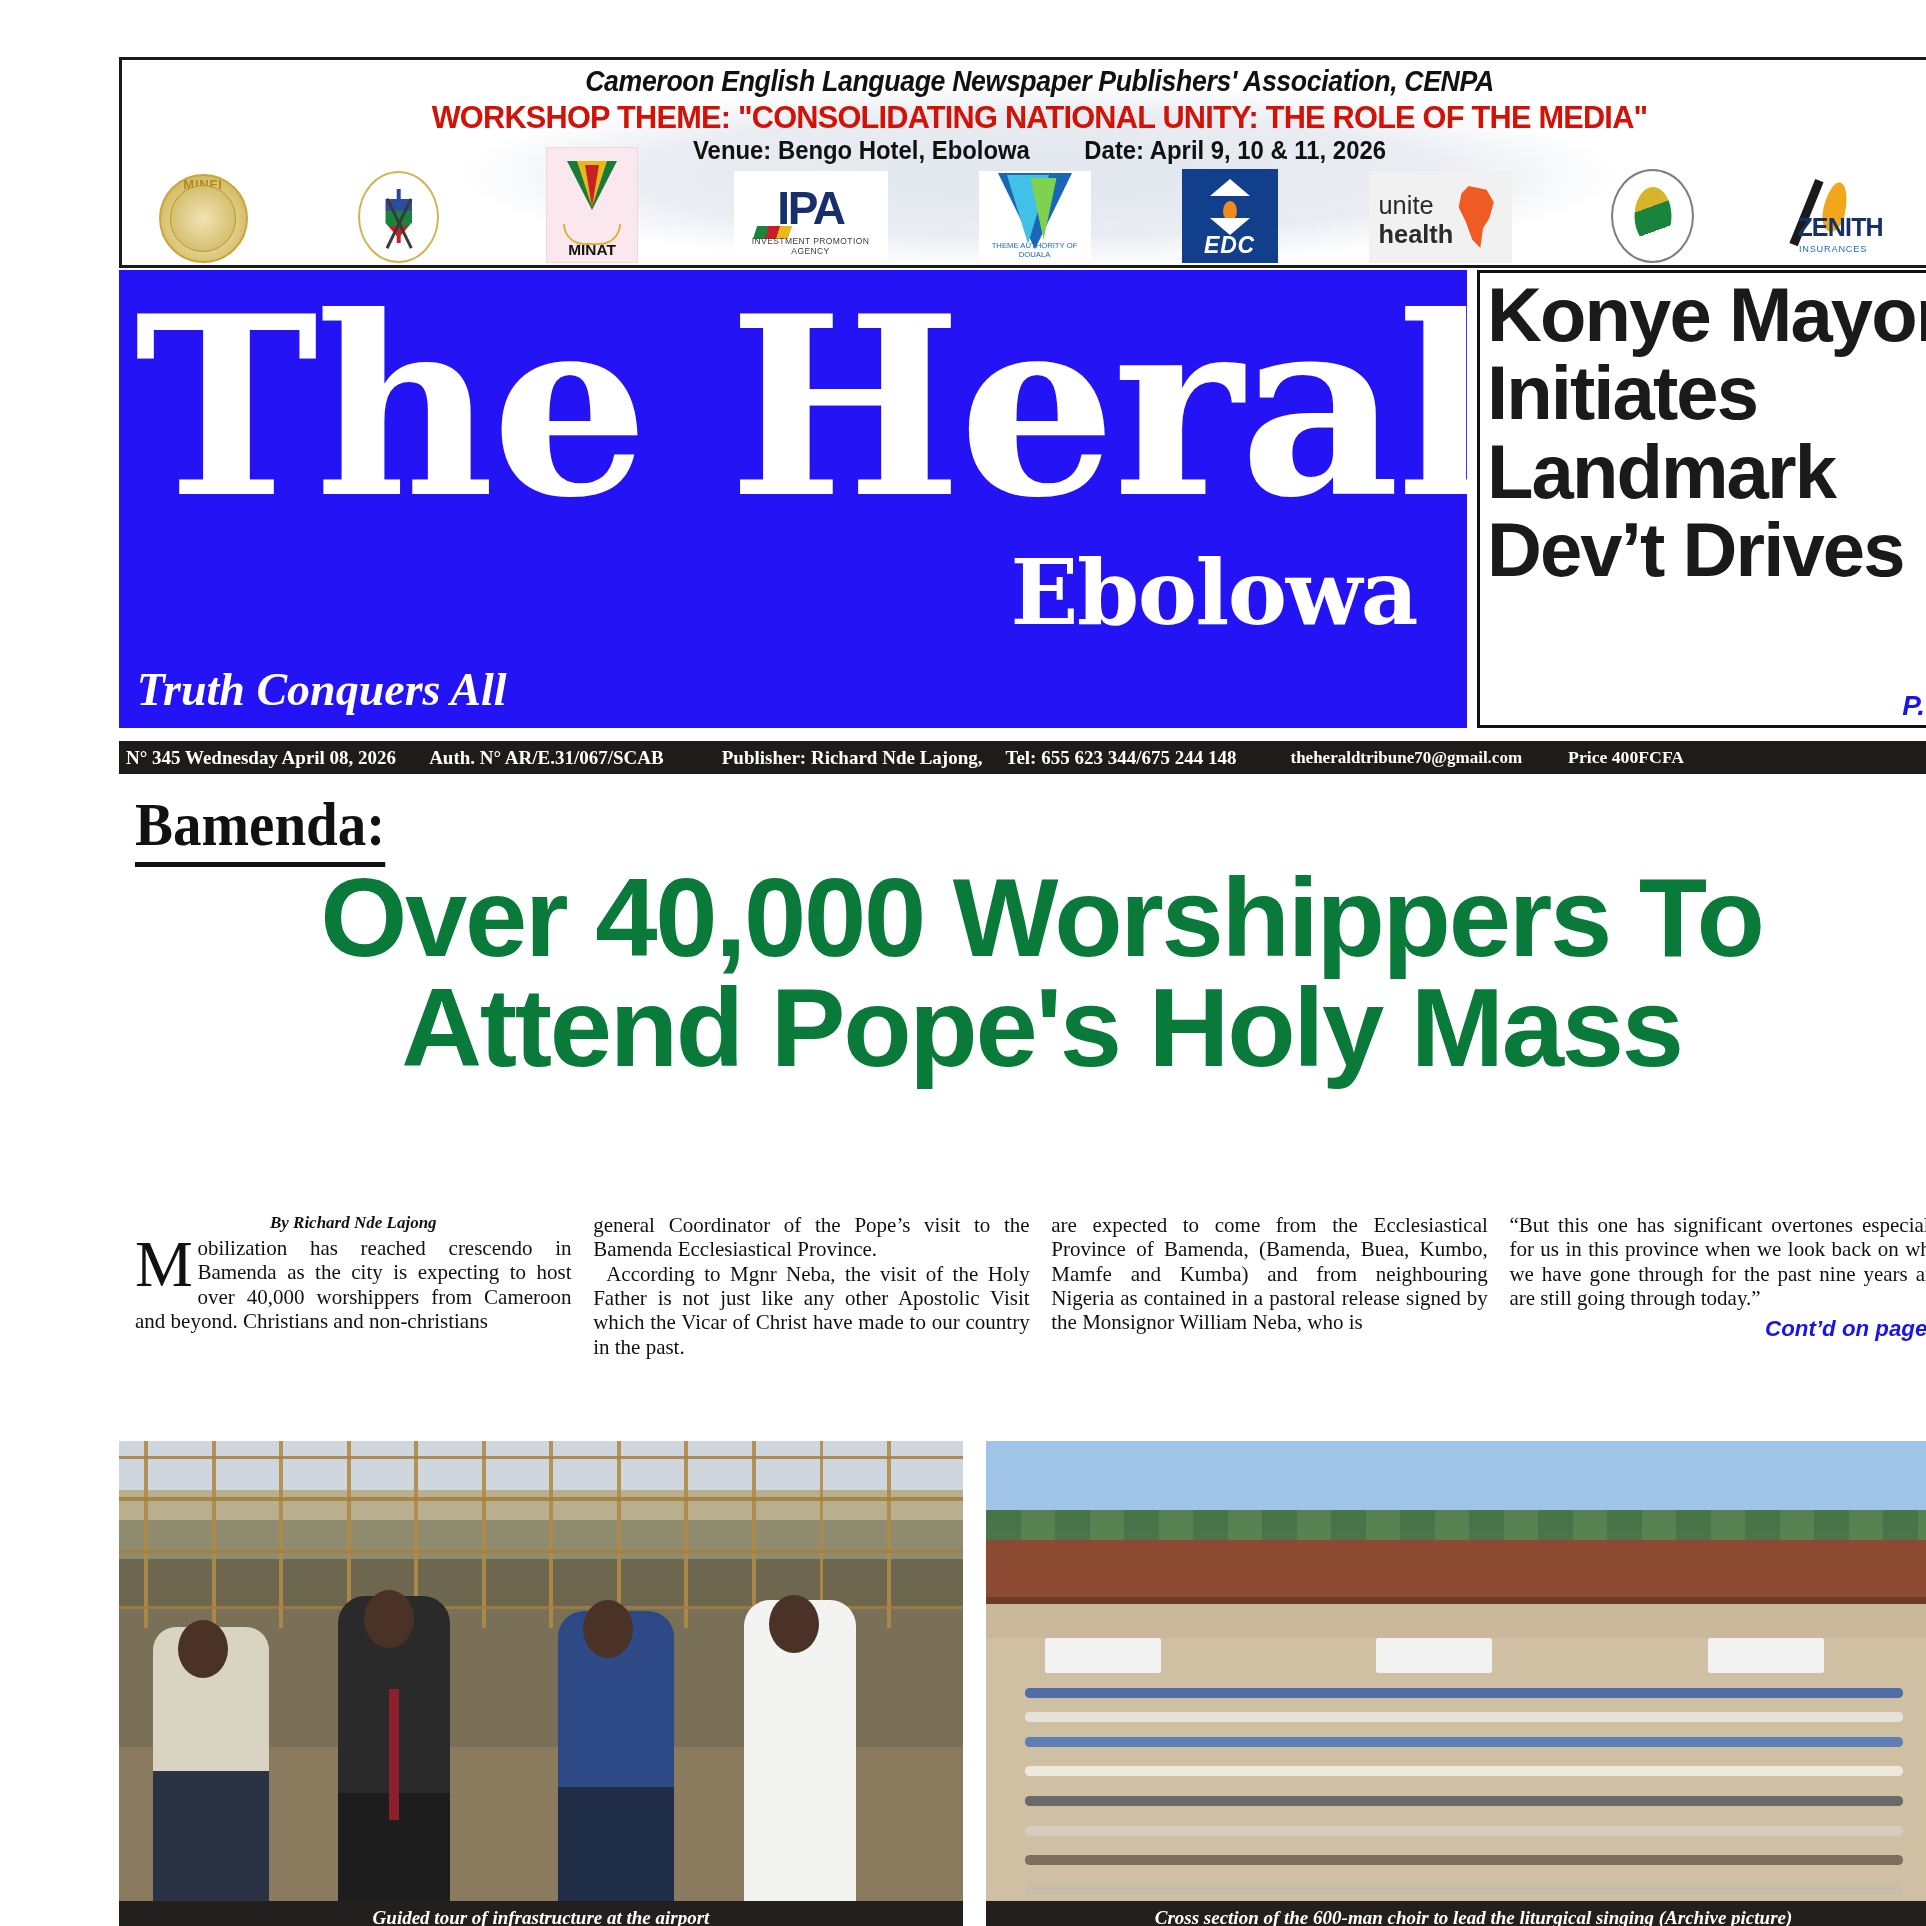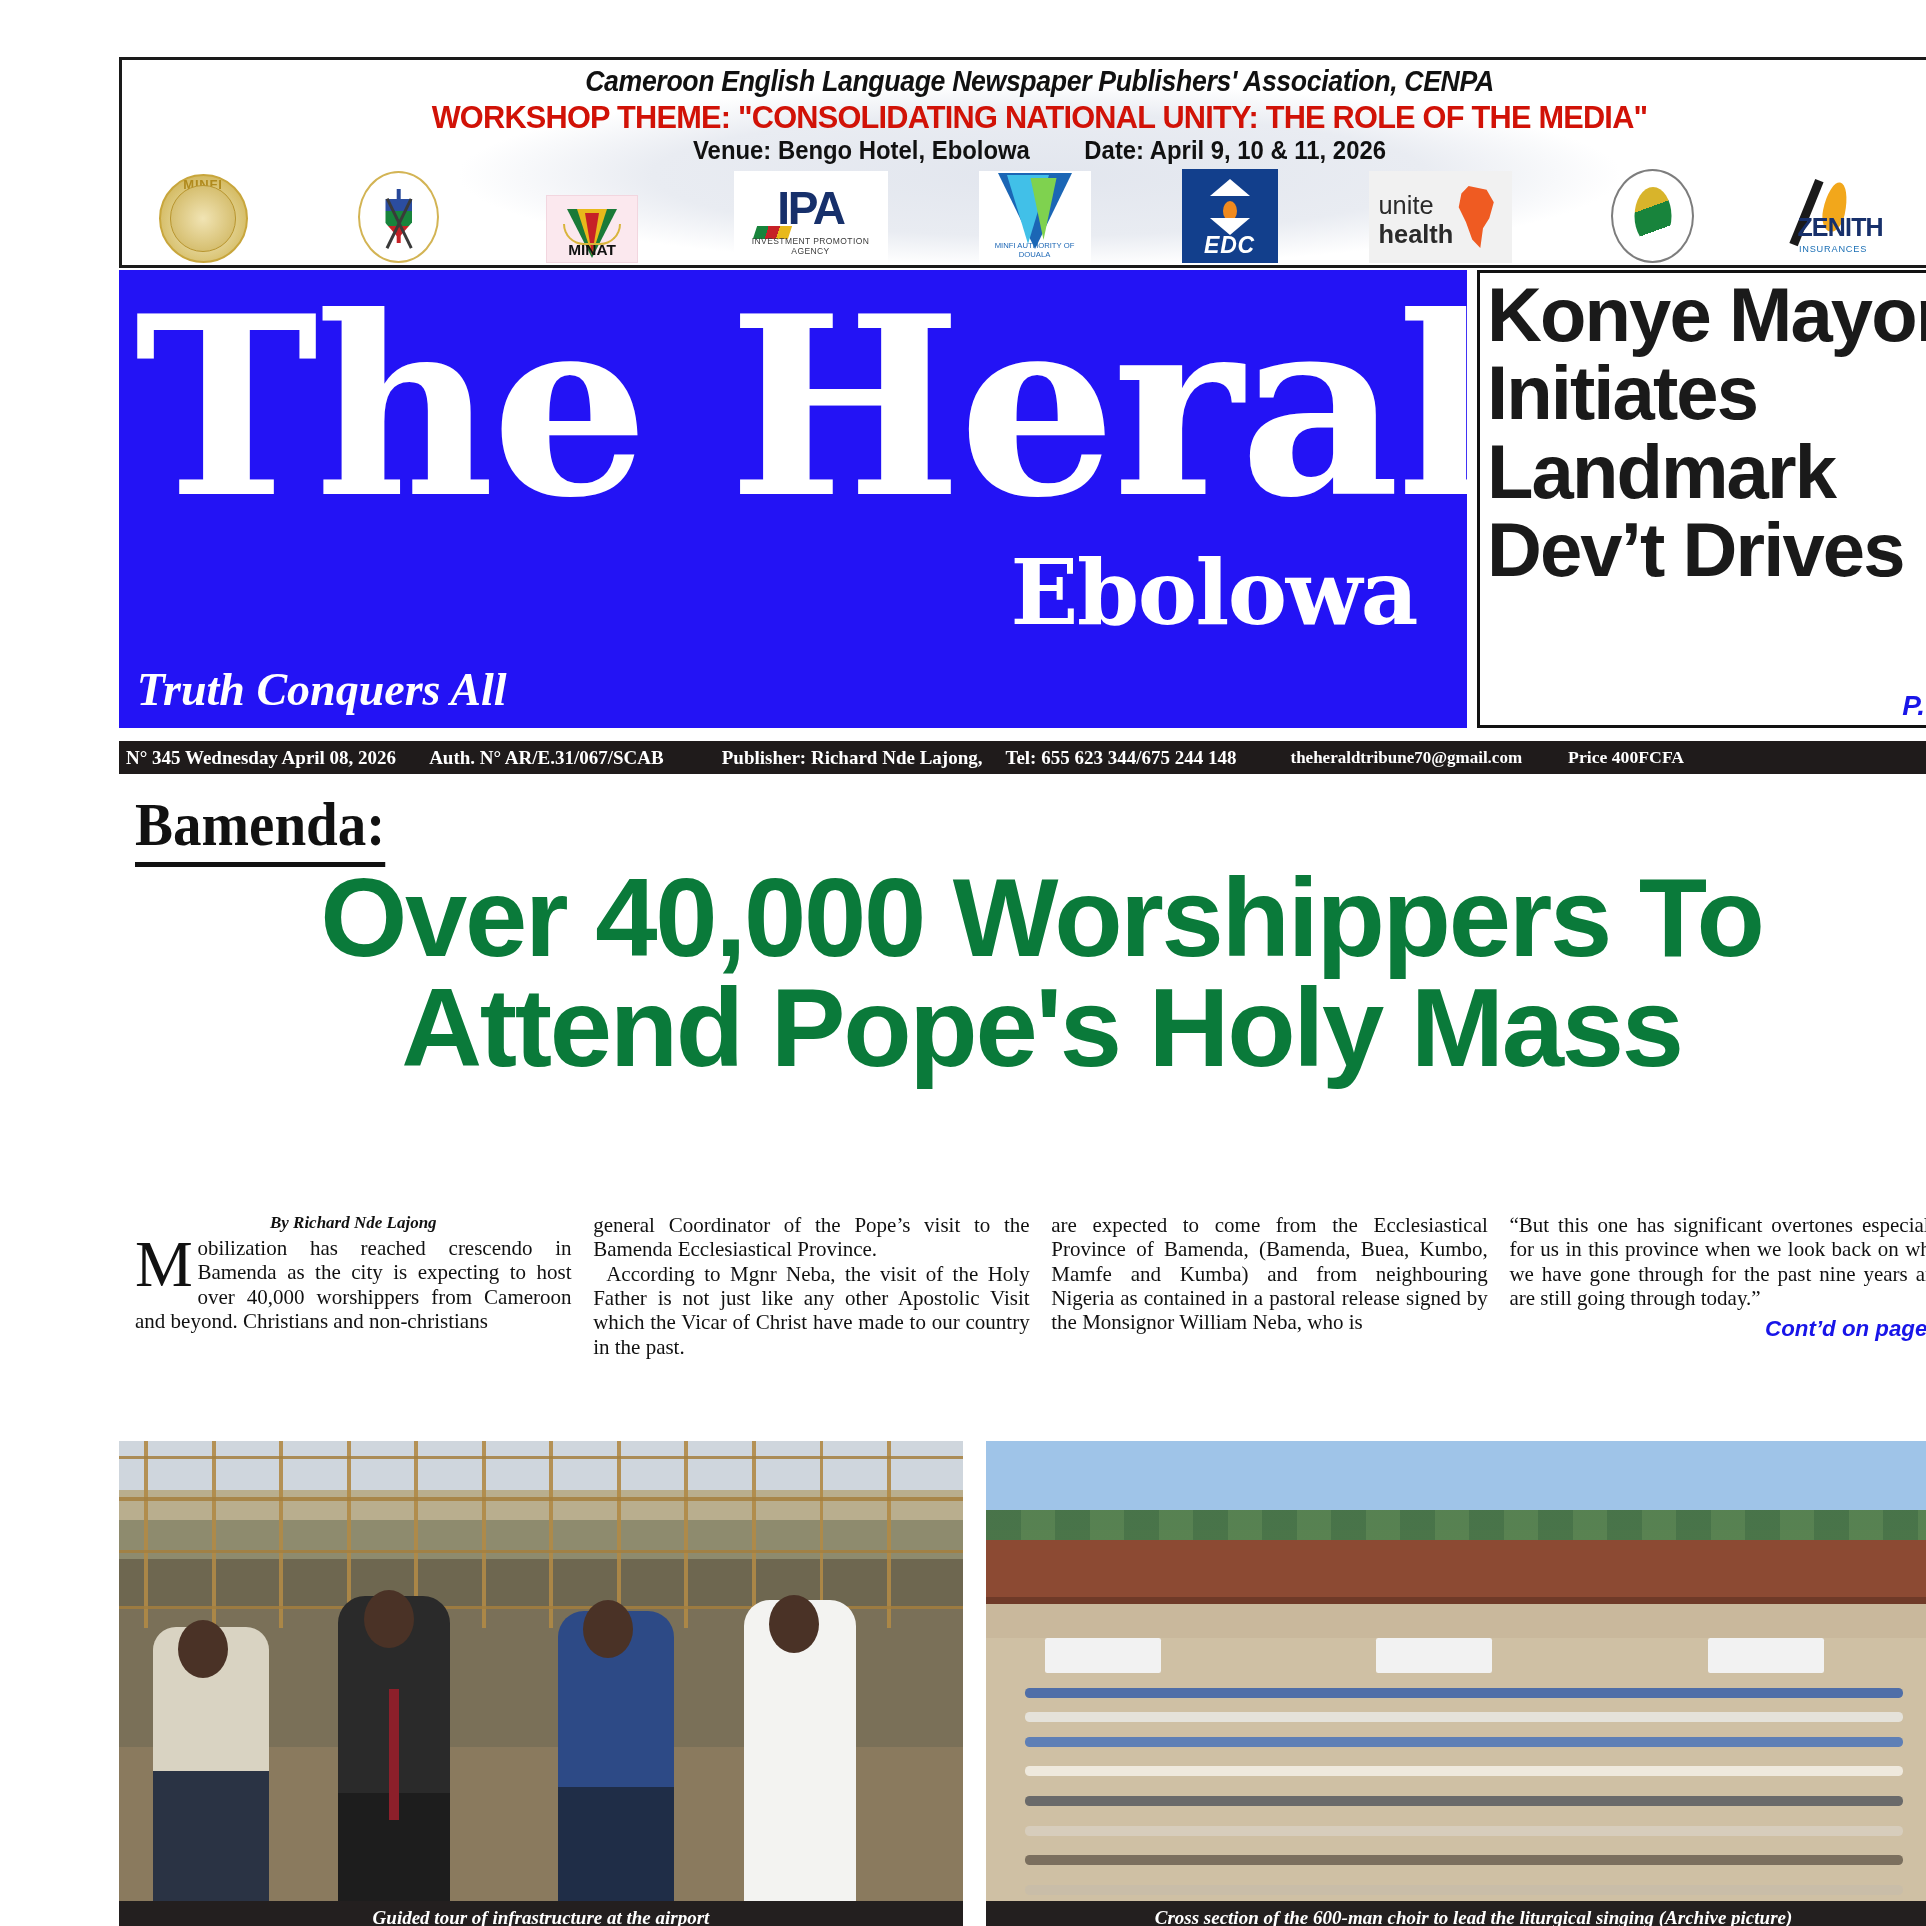--- a/index.html
+++ b/index.html
@@ -93,21 +93,21 @@
   .lg-minat2 .oval .x2 { transform: translateX(-50%) rotate(-26deg); }
   .lg-minat2 .oval .shield {
     position:absolute; left:50%; top:30%; width:27px; height:39px;
     transform:translateX(-50%);
     background: linear-gradient(#2b4da0 0 30%, #18843c 30% 68%, #c62127 68% 100%);
     clip-path: polygon(0 0,100% 0,100% 60%,50% 100%,0 60%);
   }
 
   .lg-minat { width: 112px; }
   .lg-minat .card {
-    width: 92px; height: 68px; background: #fbe8ee; position: relative; border:0.8px solid #f2d6df;
+    width: 92px; height: 116px; background: #fbe8ee; position: relative; border:0.8px solid #f2d6df;
   }
   .lg-minat .card .tri {
     position:absolute; left:50%; top:13px; transform:translateX(-50%);
     width: 0; height: 0;
     border-left: 25.4px solid transparent; border-right: 25.4px solid transparent;
     border-top: 49px solid #1a7a38;
   }
   .lg-minat .card .tri2 {
     position:absolute; left:50%; top:13px; transform:translateX(-50%);
     width: 0; height: 0;
@@ -422,21 +422,21 @@
             <span class="txt">IPA</span>
             <span class="flag"></span>
             <span class="sub">INVESTMENT PROMOTION AGENCY</span>
           </div>
         </div>
         <div class="logo lg-pad">
           <div class="box">
             <span class="sail"></span>
               <span class="sail2"></span>
               <span class="sail3"></span>
-            <span class="sub">MINFI AUTHORITY OF DOUALA</span>
+            <span class="sub">THEME AUTHORITY OF DOUALA</span>
           </div>
         </div>
         <div class="logo lg-edc">
           <div class="box">
             <span class="chev up"></span>
               <span class="dot"></span>
               <span class="chev dn"></span>
             <span class="lbl">EDC</span>
           </div>
         </div>

